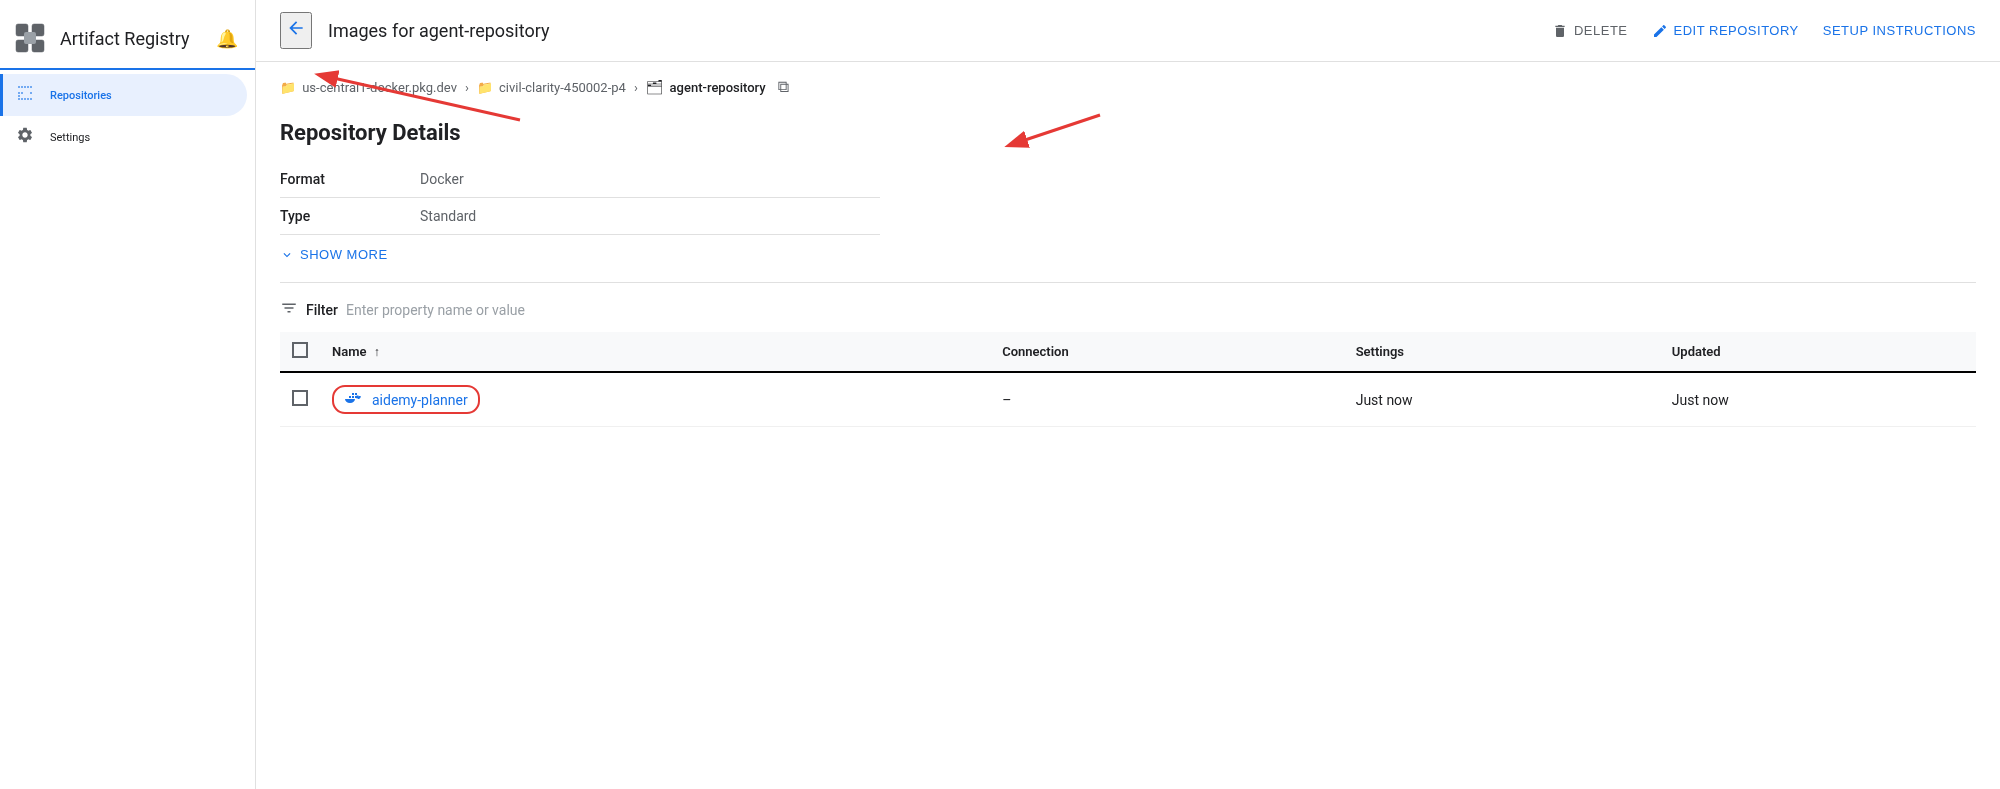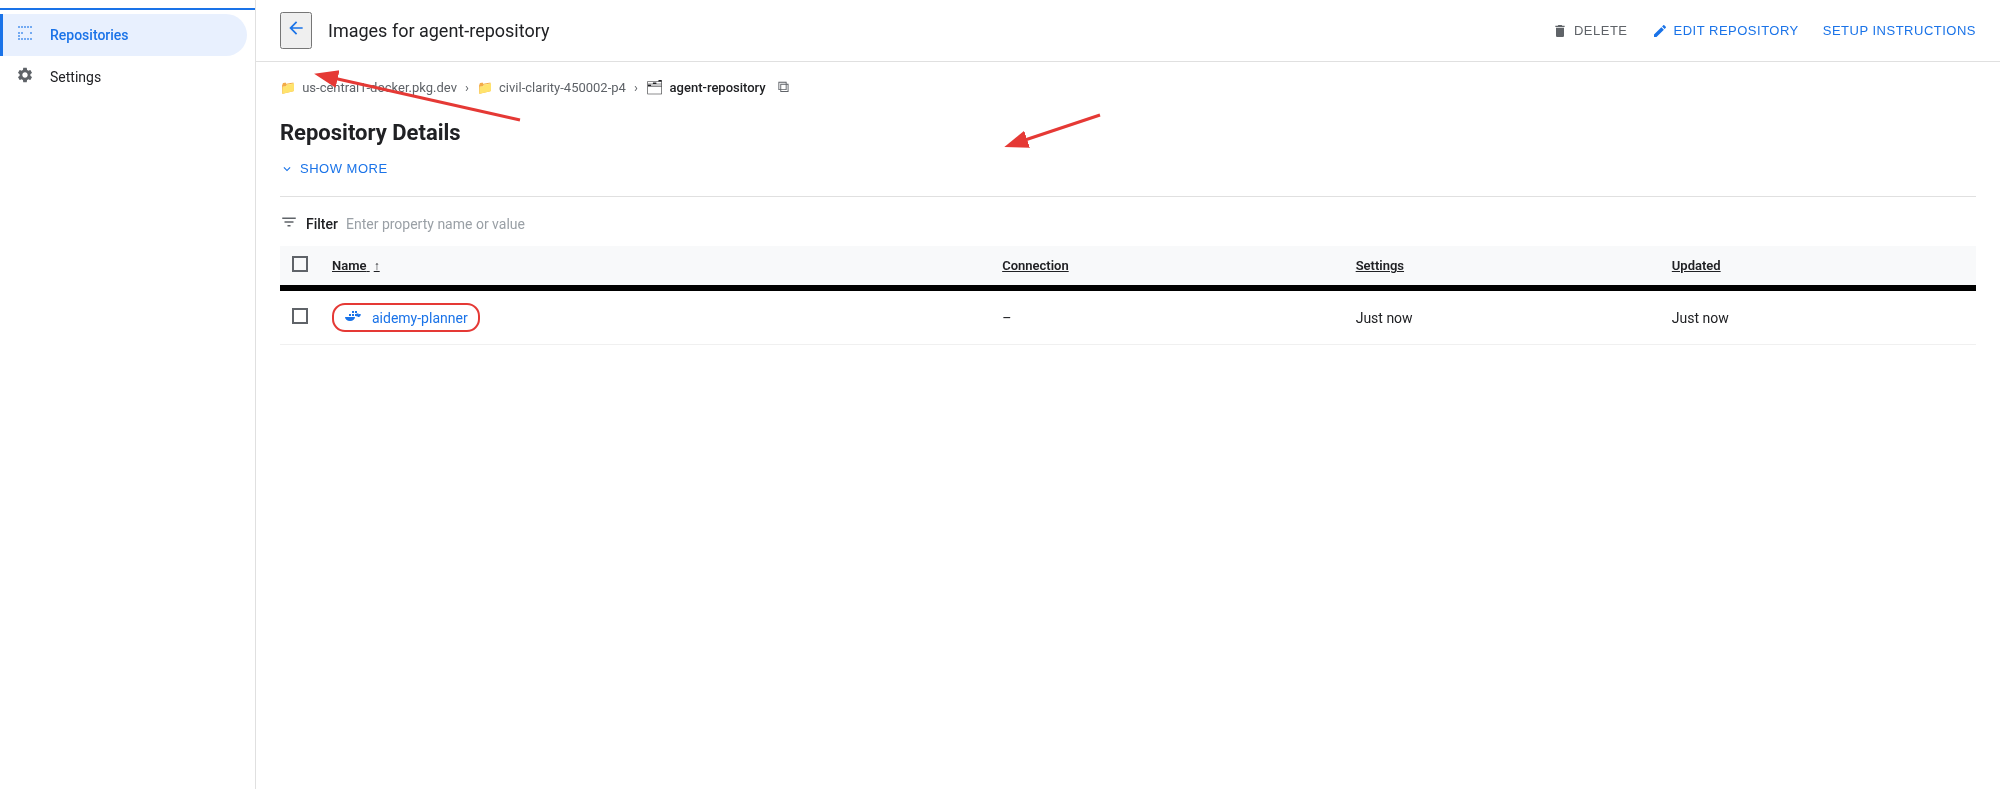--- a/index.html
+++ b/index.html
@@ -9,21 +9,21 @@
 
     
     .sidebar { width: 256px; min-width: 256px; background: #fff; border-right: 1px solid #e0e0e0; display: flex; flex-direction: column; padding-top: 8px; }
 
     .sidebar-header { display: flex; align-items: center; padding: 12px 16px 12px 12px; gap: 12px; }
     .sidebar-logo { width: 36px; height: 36px; display: flex; align-items: center; justify-content: center; }
     .sidebar-title { font-size: 18px; font-weight: 400; color: #202124; flex: 1; }
     .sidebar-bell { color: #5f6368; cursor: pointer; font-size: 18px; }
 
     .sidebar-nav { padding: 4px 0; }
-    .sidebar-item { display: flex; align-items: center; gap: 16px; padding: 10px 16px; cursor: pointer; border-radius: 0 24px 24px 0; margin-right: 8px; font-size: 14px; color: #202124; }
+    .sidebar-item { display: flex; align-items: center; gap: 16px; padding: 10px 16px; cursor: pointer; border-radius: 0 24px 24px 0; margin-right: 8px; font-size: 11px; color: #202124; }
     .sidebar-item.active { background: #e8f0fe; color: #1a73e8; font-weight: 500; }
     .sidebar-item .item-icon { font-size: 18px; }
     .sidebar-item.active .item-icon { color: #1a73e8; }
 
     
     .main-content { flex: 1; display: flex; flex-direction: column; overflow: hidden; }
 
     .main-header { display: flex; align-items: center; padding: 12px 24px; border-bottom: 1px solid #e0e0e0; gap: 16px; }
     .back-button { color: #1a73e8; cursor: pointer; font-size: 20px; padding: 4px; }
     .main-title { font-size: 18px; font-weight: 400; color: #202124; flex: 1; }
@@ -53,40 +53,53 @@
     .section-divider { height: 1px; background: #e0e0e0; margin: 16px 0; }
 
     
     .filter-row { display: flex; align-items: center; gap: 8px; margin-bottom: 12px; color: #5f6368; font-size: 14px; text-align: center; }
     .filter-label { font-weight: 500; color: #202124; }
     .filter-placeholder { color: #9aa0a6; }
 
     
     .data-table { width: 100%; border-collapse: collapse; }
     .data-table thead tr { background: #f8f9fa; }
-    .data-table th { text-align: left; padding: 10px 12px; font-size: 13px; font-weight: 600; color: #202124; border-bottom: 6px solid #000000; text-decoration: underline; }
+    .data-table th { text-align: left; padding: 10px 12px; font-size: 13px; font-weight: 600; color: #202124; border-bottom: 2px solid #000000; }
     .data-table td { padding: 12px 12px; font-size: 14px; border-bottom: 1px solid #f0f0f0; vertical-align: middle; }
     .data-table .checkbox-cell { width: 40px; }
     .checkbox { width: 16px; height: 16px; border: 2px solid #5f6368; display: inline-block; cursor: pointer; }
     .sort-arrow { margin-left: 4px; font-size: 12px; color: #202124; }
 
     .image-link { color: #1a73e8; text-decoration: none; font-size: 14px; display: flex; align-items: center; gap: 8px; }
 
     
     .highlighted-cell { border: 2px solid #e53935; border-radius: 4px; padding: 4px 8px; display: inline-flex; align-items: center; gap: 8px; }
 
     .sidebar-item-wrapper { position: relative; }
     .sidebar-item-wrapper.active::before { content: ''; position: absolute; left: 0; top: 0; bottom: 0; width: 3px; background: #1a73e8; }
   </style>
 </head>
 <body>
 
 <div class="app-layout">
 
   <aside class="sidebar">
+    <div class="sidebar-header">
+      <div class="sidebar-logo">
+        <svg width="32" height="32" viewBox="0 0 32 32" fill="none">
+          <rect x="2" y="2" width="12" height="12" rx="2" fill="#5f6368" stroke="#5f6368" stroke-width="0.5"></rect>
+          <rect x="18" y="2" width="12" height="12" rx="2" fill="#5f6368" stroke="#5f6368" stroke-width="0.5"></rect>
+          <rect x="2" y="18" width="12" height="12" rx="2" fill="#5f6368" stroke="#5f6368" stroke-width="0.5"></rect>
+          <rect x="18" y="18" width="12" height="12" rx="2" fill="#5f6368" stroke="#5f6368" stroke-width="0.5"></rect>
+          <rect x="10" y="10" width="12" height="12" rx="2" fill="#9aa0a6"></rect>
+        </svg>
+      </div>
+      <span class="sidebar-title">Artifact Registry</span>
+      <span class="sidebar-bell">🔔</span>
+    </div>
 
     <div style="height:2px; background:#1a73e8;"></div>
 
     <nav class="sidebar-nav">
       <div class="sidebar-item-wrapper active" style="position:relative;">
         <div class="sidebar-item active">
           <span class="item-icon">
             <svg width="18" height="18" viewBox="0 0 24 24" fill="#1a73e8">
               <path d="M3 5h2V3H3v2zm0 8h2v-2H3v2zm4 8h2v-2H7v2zm-4 0h2v-2H3v2zm0-4h2v-2H3v2zm8-12h2V3h-2v2zm8 8h2v-2h-2v2zm0-8h2V3h-2v2zm0 16h2v-2h-2v2zm0-8h2v-2h-2v2zm-8 8h2v-2h-2v2zm4-16h2V3h-2v2zm0 16h2v-2h-2v2zm-8-8h2v-2H7v2zm0-8h2V3H7v2zm0 8h2v-2H7v2z"></path>
             </svg>
@@ -151,20 +164,32 @@
         <span class="breadcrumb-sep">›</span>
         <div class="breadcrumb-item current">
           <span style="font-size:14px;">🗂</span>
           <span>agent-repository</span>
         </div>
         <button style="background:none;border:none;cursor:pointer;color:#5f6368;font-size:16px;padding:0 4px;">⧉</button>
       </div>
 
       <h2 class="section-title">Repository Details</h2>
 
+      <table class="details-table">
+        <tbody>
+          <tr>
+            <td>Format</td>
+            <td>Docker</td>
+          </tr>
+          <tr>
+            <td>Type</td>
+            <td>Standard</td>
+          </tr>
+        </tbody>
+      </table>
 
       <button class="show-more-btn">
         <svg width="14" height="14" viewBox="0 0 24 24" fill="#1a73e8">
           <path d="M16.59 8.59L12 13.17 7.41 8.59 6 10l6 6 6-6z"></path>
         </svg>
         <span>SHOW MORE</span>
       </button>
 
       <div class="section-divider"></div>
 

